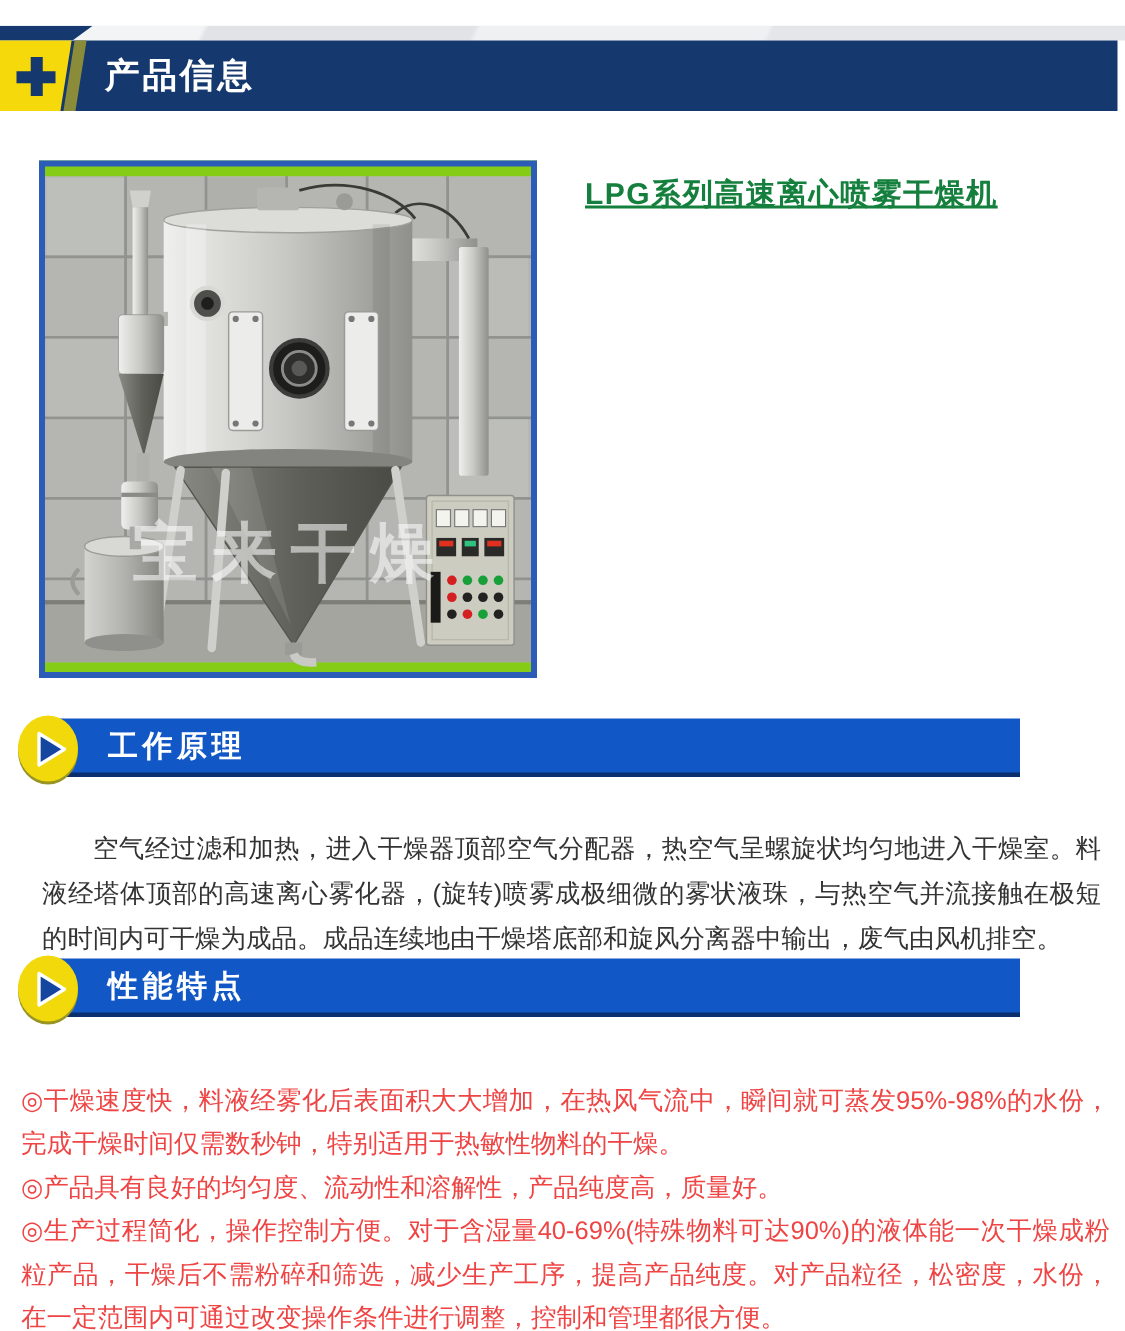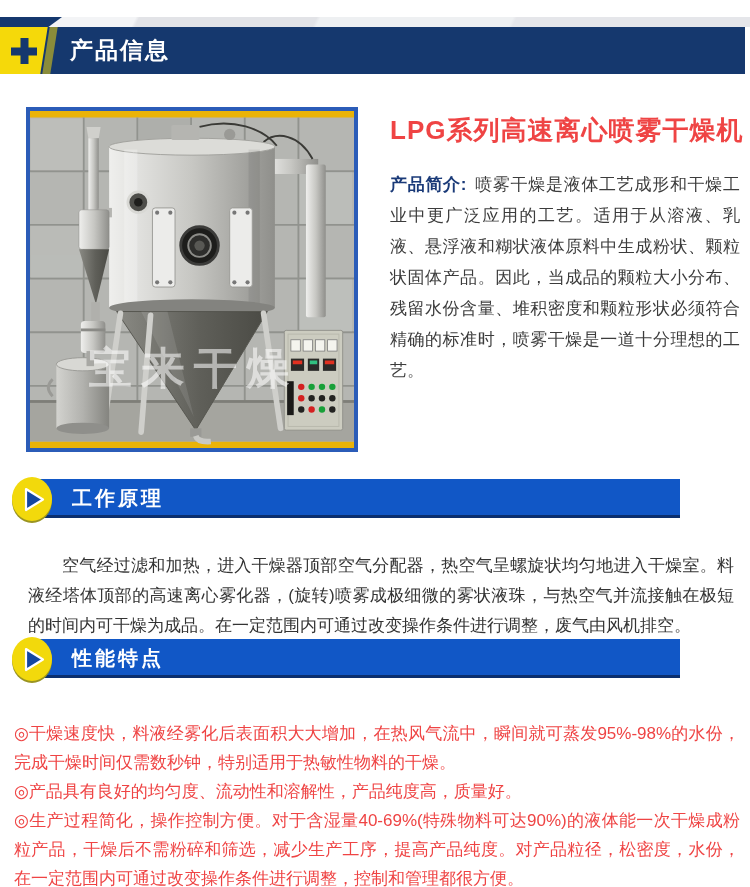--- a/index.html
+++ b/index.html
@@ -16,26 +16,26 @@
   
   .header-bar { position:absolute; left:0; top:10px; right:5px; height:47px; background:#15386e; }
   .hdr-yellow { position:absolute; left:-6px; top:0; width:50px; height:47px; background:#f5d90a; transform:skewX(-9deg); }
   .hdr-olive  { position:absolute; left:46px; top:0; width:8px; height:47px; background:#8a8c3a; transform:skewX(-9deg); }
   .hdr-plus   { position:absolute; left:9px; top:9px; }
   .hdr-title  { position:absolute; left:70px; top:0; height:47px; display:flex; align-items:center; color:#fff; white-space:nowrap; }
   .hdr-title .zh { font-size:23px; font-weight:bold; letter-spacing:2px; }
   .hdr-title .en { font-size:15px; font-weight:bold; letter-spacing:1px; margin-left:2px; }
 
   
-  .photo { position:absolute; left:26px; top:90px; width:332px; height:345px; border:4px solid #2b5cb8; background:#eab308; }
+  .photo { position:absolute; left:26px; top:90px; width:332px; height:345px; border:4px solid #2b5cb8; background:#84cc16; }
   .photo svg { display:block; width:100%; height:100%; }
 
   
   .infocol { position:absolute; left:390px; top:96px; width:350px; }
-  .prod-title { font-size:26px; font-weight:bold; color:#ef4444; letter-spacing:1px; line-height:34px; margin-bottom:22px; white-space:nowrap; }
+  .prod-title { font-size:20px; font-weight:bold; color:#15803d; letter-spacing:1px; line-height:34px; margin-bottom:22px; white-space:nowrap;text-decoration:underline; }
   .intro { font-size:17px; line-height:31px; text-align:justify; color:#3c3c3c; }
   .intro .lbl { font-weight:bold; color:#1a3a78; margin-right:8px; }
 
   
   .banner { position:absolute; left:28px; width:652px; height:39px; background:#1157c6; border-bottom:3px solid #0b2f6e; }
   .banner-1 { top:462px; } .banner-2 { top:622px; }
   .badge { position:absolute; left:-18px; top:-3px; width:44px; height:48px; }
   .banner .label { display:block; padding-left:44px; line-height:39px; color:#ffffff; font-size:20px; font-weight:bold; letter-spacing:3px; }
 
   
@@ -199,35 +199,34 @@
         <circle cx="310" cy="310" r="3.4" fill="#18a038"></circle>
           <circle cx="321" cy="310" r="3.4" fill="#222220"></circle>
       </g>
 
       <text x="174" y="282" text-anchor="middle" font-size="46" font-weight="bold" letter-spacing="10" fill="#ffffff" fill-opacity="0.55">宝来干燥</text>
     </svg>
   </div>
 
   <div class="infocol">
     <div class="prod-title">LPG系列高速离心喷雾干燥机</div>
-    <p class="intro"><span class="lbl">产品简介:</span><span>喷雾干燥是液体工艺成形和干燥工业中更广泛应用的工艺。适用于从溶液、乳液、悬浮液和糊状液体原料中生成粉状、颗粒状固体产品。因此，当成品的颗粒大小分布、残留水份含量、堆积密度和颗粒形状必须符合精确的标准时，喷雾干燥是一道十分理想的工艺。</span></p>
   </div>
 
   <div class="banner banner-1">
     <span class="badge">
       <svg width="44" height="48" viewBox="0 0 44 48">
         <ellipse cx="22" cy="25" rx="20" ry="22" fill="#9a9422"></ellipse>
         <ellipse cx="22" cy="23" rx="20" ry="22" fill="#f2d90c"></ellipse>
         <path d="M16 13 L33 23.5 L16 34 Z" fill="#1446a0" stroke="#ffffff" stroke-width="2.2" stroke-linejoin="round"></path>
       </svg>
     </span>
     <span class="label">工作原理</span>
   </div>
 
-  <p class="principle">空气经过滤和加热，进入干燥器顶部空气分配器，热空气呈螺旋状均匀地进入干燥室。料液经塔体顶部的高速离心雾化器，(旋转)喷雾成极细微的雾状液珠，与热空气并流接触在极短的时间内可干燥为成品。在一定范围内可通过改变操作条件进行调整，废气由风机排空。</p>
+  <p class="principle">空气经过滤和加热，进入干燥器顶部空气分配器，热空气呈螺旋状均匀地进入干燥室。料液经塔体顶部的高速离心雾化器，(旋转)喷雾成极细微的雾状液珠，与热空气并流接触在极短的时间内可干燥为成品。成品连续地由干燥塔底部和旋风分离器中输出，废气由风机排空。</p>
 
   <div class="banner banner-2">
     <span class="badge">
       <svg width="44" height="48" viewBox="0 0 44 48">
         <ellipse cx="22" cy="25" rx="20" ry="22" fill="#9a9422"></ellipse>
         <ellipse cx="22" cy="23" rx="20" ry="22" fill="#f2d90c"></ellipse>
         <path d="M16 13 L33 23.5 L16 34 Z" fill="#1446a0" stroke="#ffffff" stroke-width="2.2" stroke-linejoin="round"></path>
       </svg>
     </span>
     <span class="label">性能特点</span>

